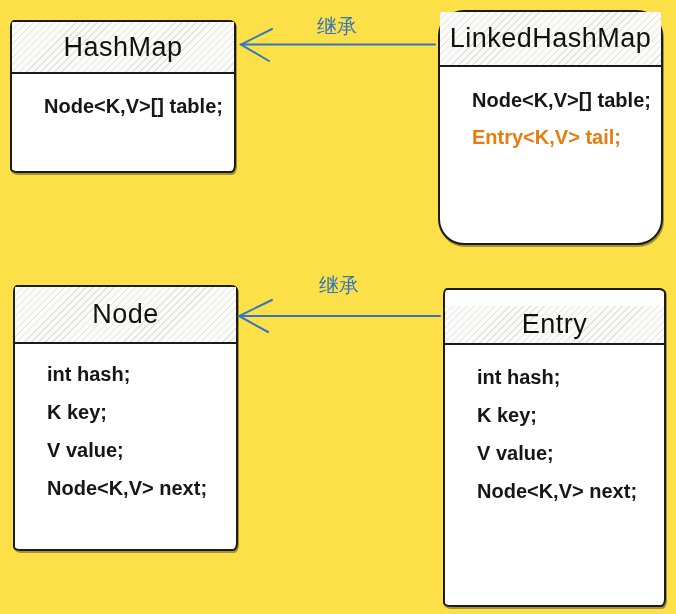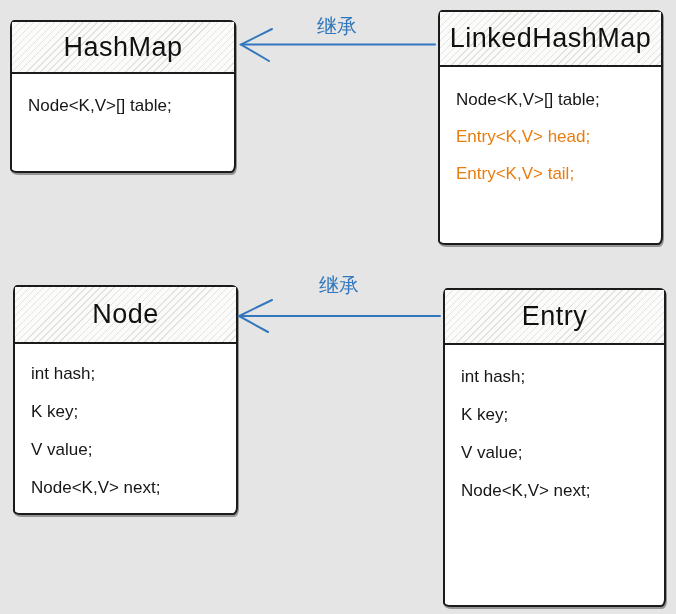--- a/index.html
+++ b/index.html
@@ -5,21 +5,21 @@
   html, body {
     margin: 0;
     padding: 0;
     background: #ffffff;
     font-family: "Liberation Sans", "DejaVu Sans", sans-serif;
   }
   #canvas {
     position: relative;
     width: 676px;
     height: 614px;
-    background: #e5e5e5;
+    background: #fde047;
     overflow: hidden;
   }
   .class-box {
     position: absolute;
     background: #ffffff;
     border: 2px solid var(--ink, #1b1b1b);
     border-radius: 4px 7px 5px 8px / 7px 5px 8px 4px;
     box-sizing: border-box;
     box-shadow: 1px 2px 0 rgba(0,0,0,0.35);
   }
@@ -38,25 +38,26 @@
       transparent 5px
     );
     font-size: 27px;
     color: #111111;
     letter-spacing: 0.5px;
   }
   .class-body {
     padding: 22px 10px 0 16px;
   }
   .field {
-    font-size: 17px;
+    font-size: 20px;
     line-height: 20px;
-    margin: 0 0 17px 0;
+    margin: 0 0 17px 16px;
     color: #161616;
     white-space: nowrap;
+    font-weight: bold;
   }
   .field.accent {
     color: var(--accent-orange, #e87d0f);
   }
   .node-body .field, .entry-body .field {
     margin-bottom: 18px;
   }
   .inherit-label {
     position: absolute;
     font-size: 20px;
@@ -83,41 +84,40 @@
 
 <div id="canvas">
 
   <div class="class-box" style="left:10px; top:20px; width:226px; height:153px;">
     <div class="class-header" style="height:52px;">HashMap</div>
     <div class="class-body">
       <div class="field">Node&lt;K,V&gt;[] table;</div>
     </div>
   </div>
 
-  <div class="class-box" style="left:438px; top:10px; width:225px; height:235px;">
+  <div class="class-box" style="left:438px; top:10px; width:225px; height:235px;border-radius:26px;">
     <div class="class-header" style="height:55px;">LinkedHashMap</div>
     <div class="class-body" style="padding-top:23px;">
       <div class="field">Node&lt;K,V&gt;[] table;</div>
-      <div class="field accent">Entry&lt;K,V&gt; head;</div>
       <div class="field accent">Entry&lt;K,V&gt; tail;</div>
     </div>
   </div>
 
-  <div class="class-box" style="left:13px; top:285px; width:225px; height:230px;">
+  <div class="class-box" style="left:13px; top:285px; width:225px; height:266px;">
     <div class="class-header" style="height:57px;">Node</div>
     <div class="class-body node-body" style="padding-top:20px;">
       <div class="field">int hash;</div>
       <div class="field">K key;</div>
       <div class="field">V value;</div>
       <div class="field">Node&lt;K,V&gt; next;</div>
     </div>
   </div>
 
   <div class="class-box" style="left:443px; top:288px; width:223px; height:319px;">
-    <div class="class-header" style="height:55px;">Entry</div>
+    <div class="class-header" style="height:39px;margin-top:16px;">Entry</div>
     <div class="class-body entry-body" style="padding-top:22px;">
       <div class="field">int hash;</div>
       <div class="field">K key;</div>
       <div class="field">V value;</div>
       <div class="field">Node&lt;K,V&gt; next;</div>
     </div>
   </div>
 
   <svg class="arrow-layer" width="676" height="614" viewBox="0 0 676 614" aria-hidden="true">
     <g>

